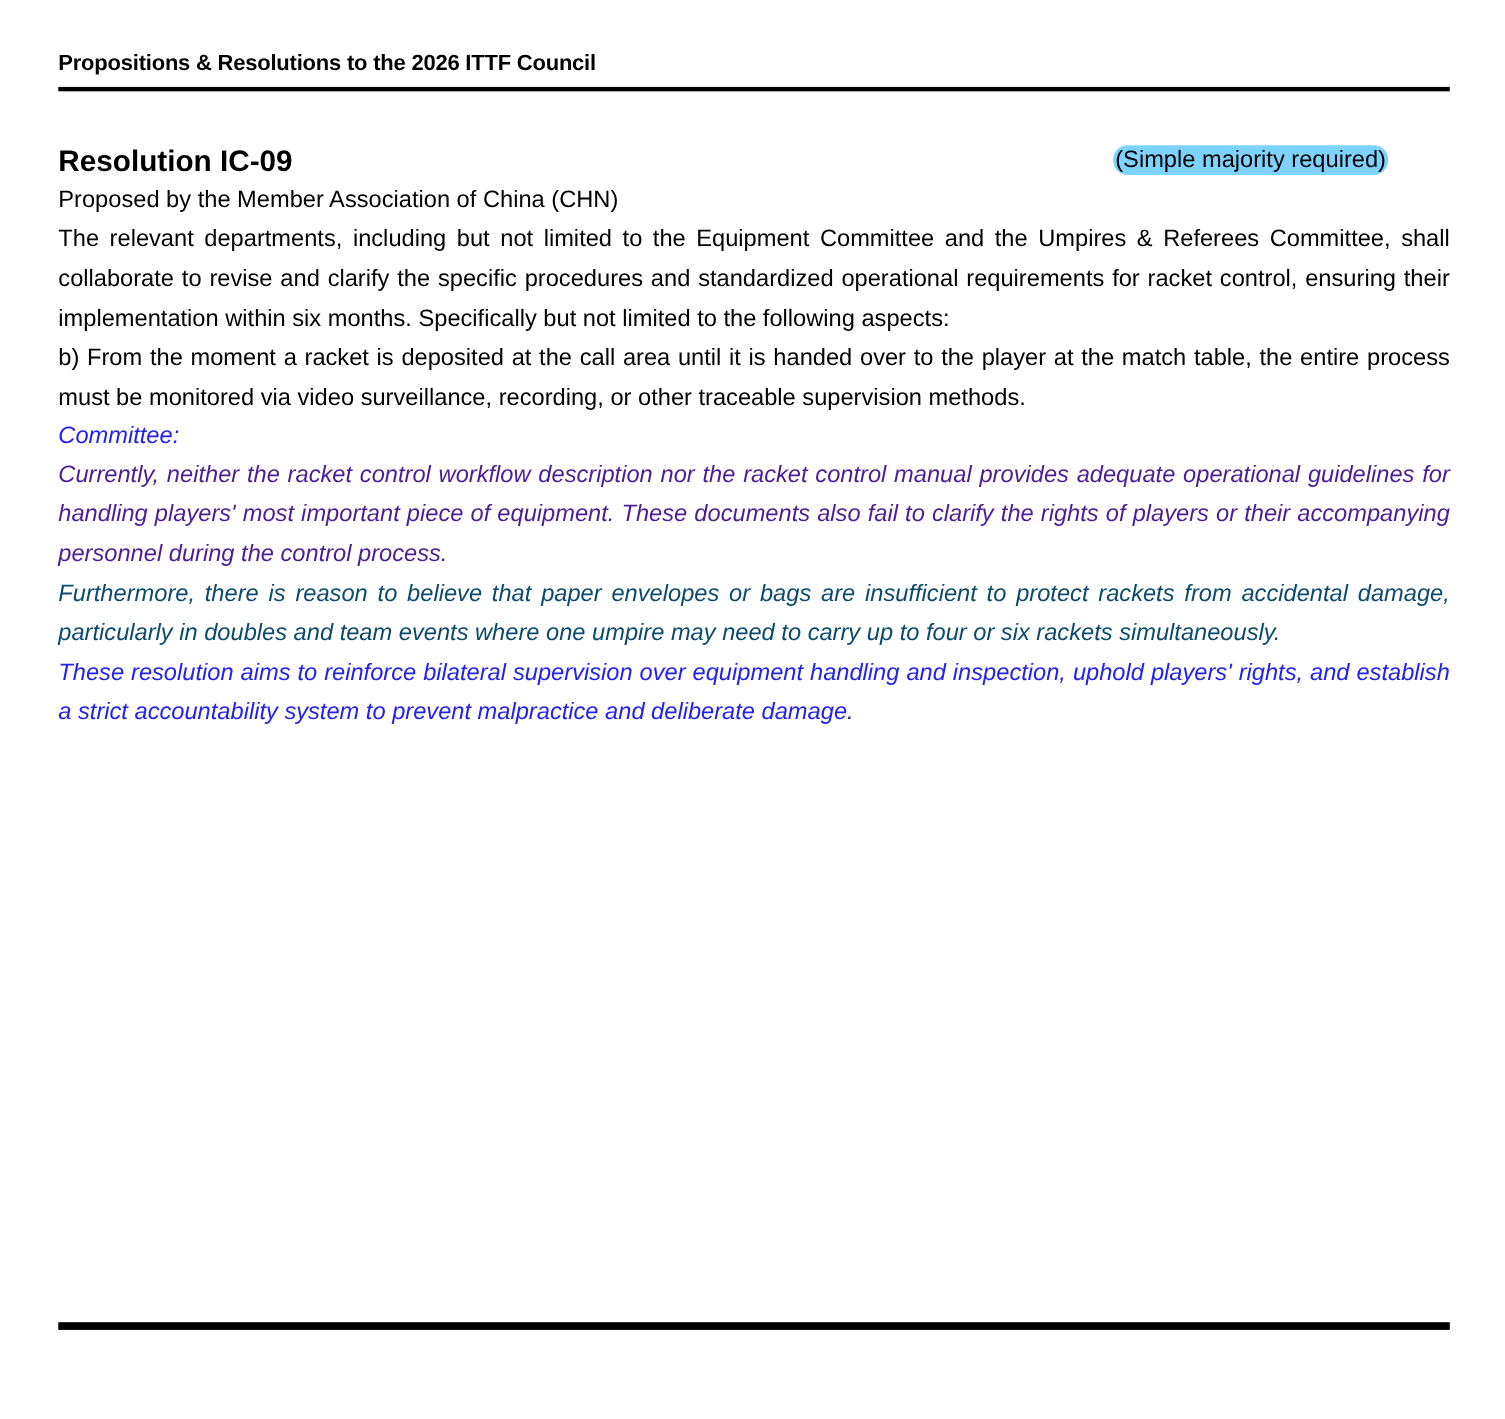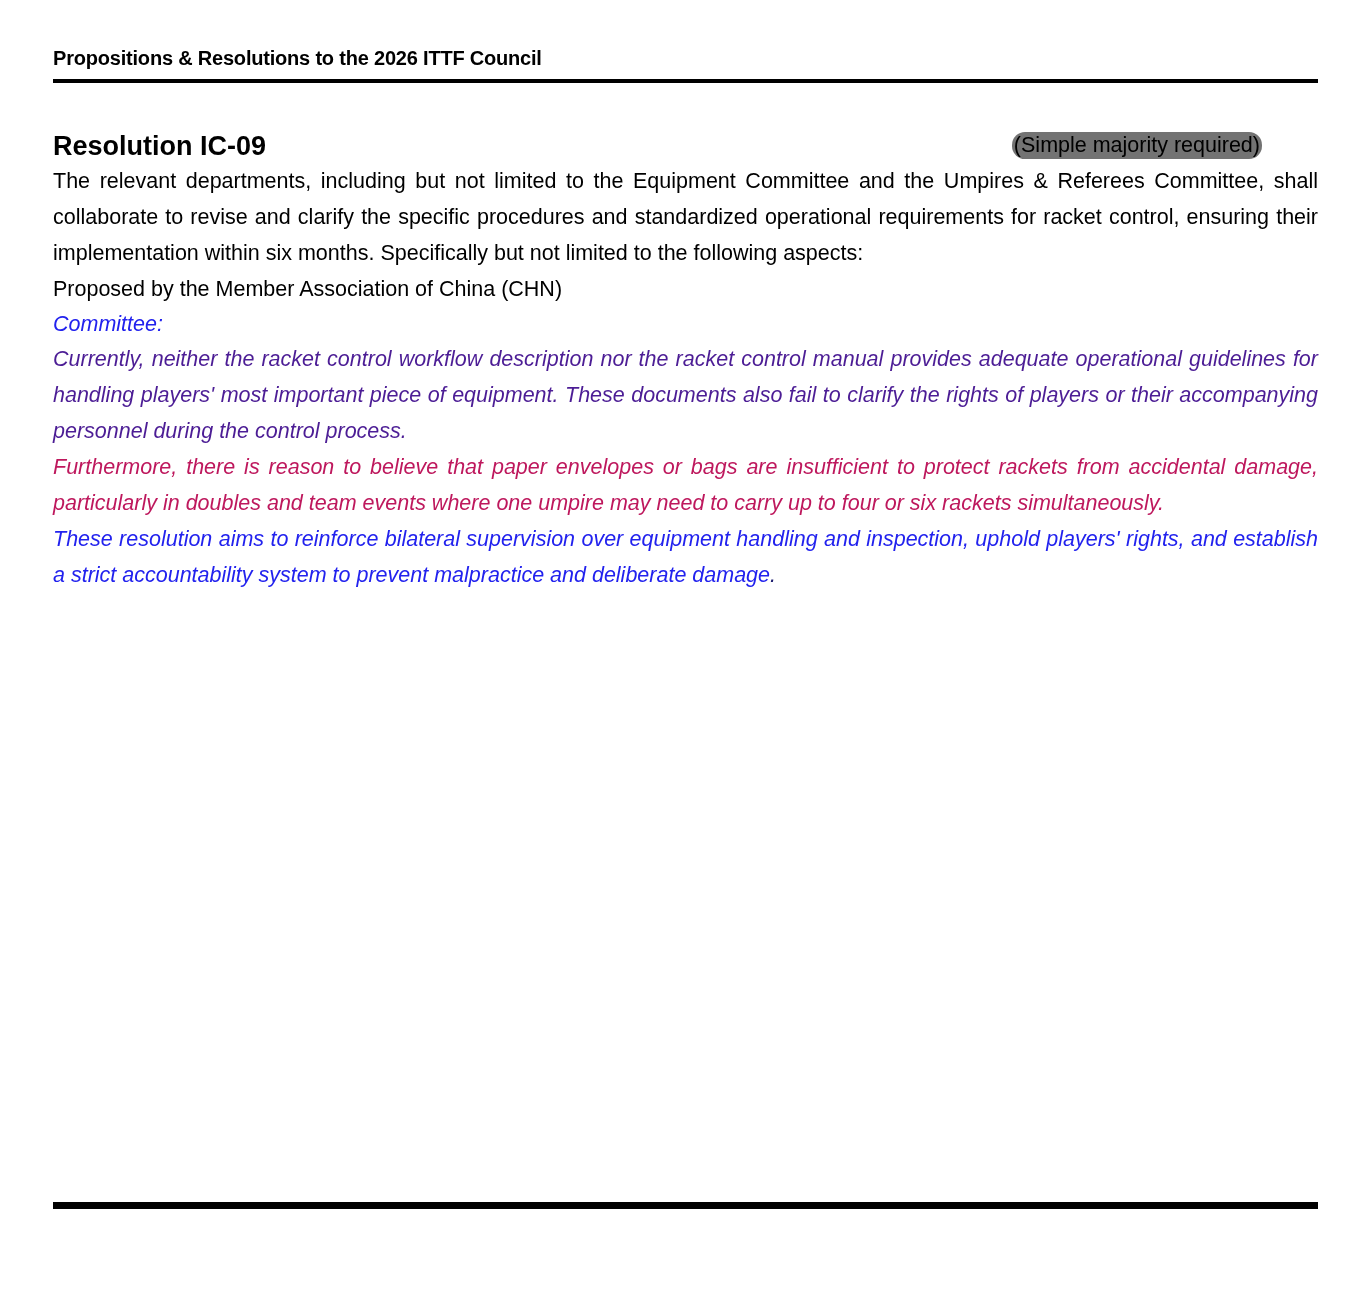--- a/index.html
+++ b/index.html
@@ -121,36 +121,37 @@
 
   <div class="content">
 
     <h1 class="doc-title">Propositions &amp; Resolutions to the 2026 ITTF Council</h1>
 
     <div class="title-rule" style="background: rgb(0, 0, 0);"></div>
 
     <div class="res-row">
       <span class="res-label">Resolution IC-09</span>
       <span class="majority-wrap">
-        <span class="majority-badge" id="majority-badge" style="background: #737373; border-radius: 13px;">(Simple majority required)</span>
+        <span class="majority-badge" id="majority-badge" style="background: #7dd3fc; border-radius: 13px;">(Simple majority required)</span>
       </span>
     </div>
 
+    <p class="body left gap-proposed">Proposed by the Member Association of China (CHN)</p>
+
     <p class="body justify gap-lead">The relevant departments, including but not limited to the Equipment Committee and the Umpires &amp; Referees Committee, shall collaborate to revise and clarify the specific procedures and standardized operational requirements for racket control, ensuring their implementation within six months. Specifically but not limited to the following aspects:</p>
 
-    <p class="body left gap-proposed">Proposed by the Member Association of China (CHN)</p>
 
-
+    <p class="body justify-tight gap-b">b) From the moment a racket is deposited at the call area until it is handed over to the player at the match table, the entire process must be monitored via video surveillance, recording, or other traceable supervision methods.</p>
 
 
     <p class="rationale-head gap-rationale-head" style="color: rgb(34, 34, 238);">Committee:</p>
 
     <p class="body justify-tight rationale gap-rat" style="color: #4c1d95;">Currently, neither the racket control workflow description nor the racket control manual provides adequate operational guidelines for handling players' most important piece of equipment. These documents also fail to clarify the rights of players or their accompanying personnel during the control process.</p>
 
-    <p class="body justify rationale gap-rat" style="color: #be185d;">Furthermore, there is reason to believe that paper envelopes or bags are insufficient to protect rackets from accidental damage, particularly in doubles and team events where one umpire may need to carry up to four or six rackets simultaneously.</p>
+    <p class="body justify rationale gap-rat" style="color: #0c4a6e;">Furthermore, there is reason to believe that paper envelopes or bags are insufficient to protect rackets from accidental damage, particularly in doubles and team events where one umpire may need to carry up to four or six rackets simultaneously.</p>
 
     <p class="body justify rationale gap-rat" style="color: rgb(34, 34, 238);"><span>These resolution aims to reinforce bilateral supervision over equipment handling and inspection, uphold players' rights, and establish a strict accountability system to prevent malpractice and deliberate damage</span><span class="dark-period">.</span></p>
 
   </div>
 
   <div class="footer-rule" style="background: rgb(0, 0, 0);"></div>
 
 </div>
 
 </body></html>

